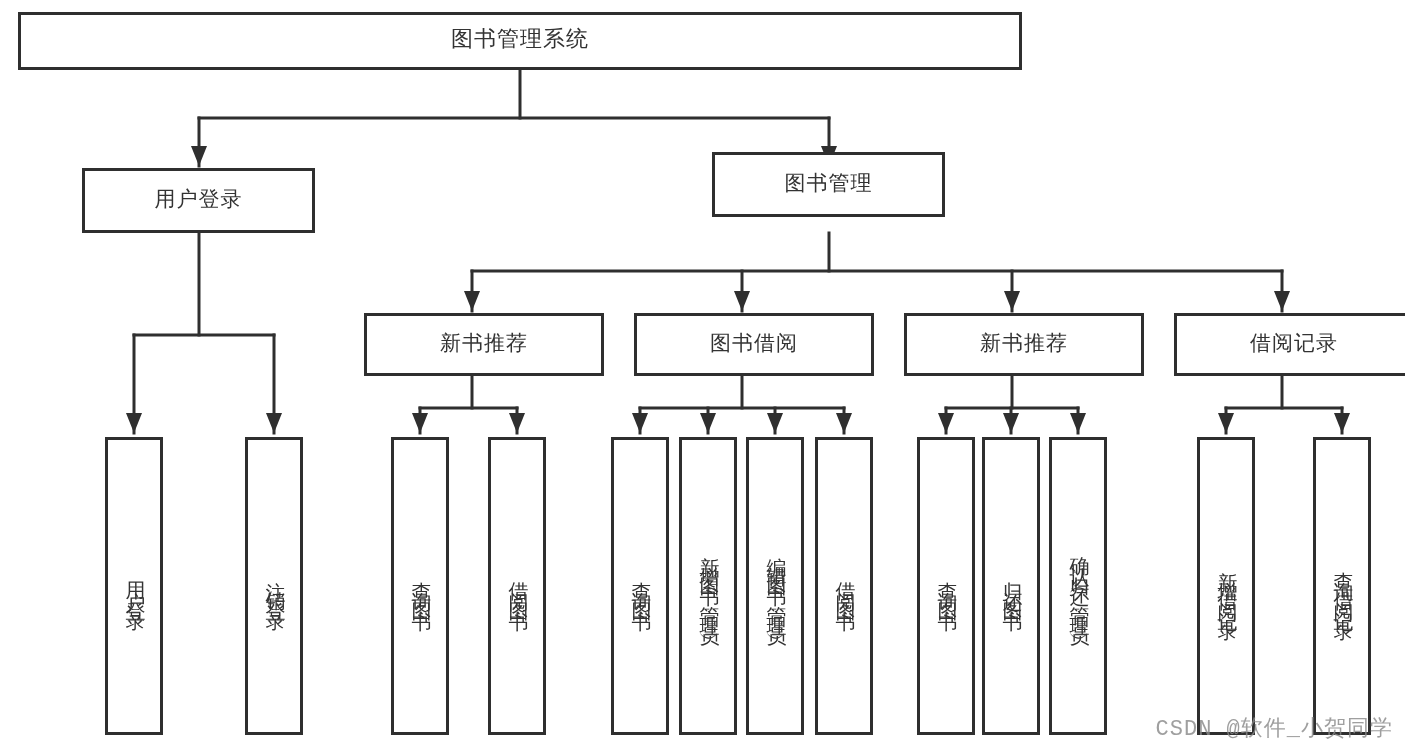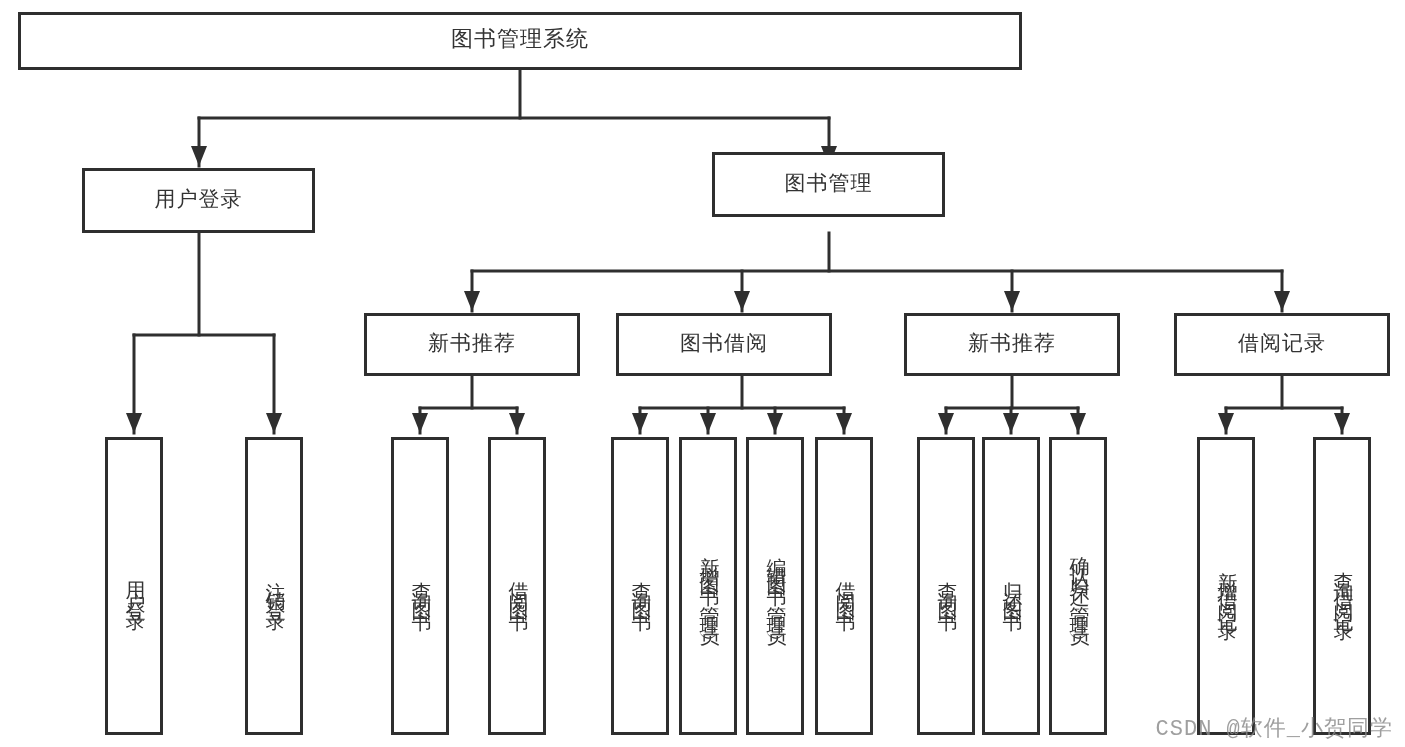--- a/index.html
+++ b/index.html
@@ -28,23 +28,23 @@
     justify-content: center;
     text-align: center;
     font-size: 21px;
     letter-spacing: 1px;
     color: #333333;
     line-height: 1.2;
   }
   .root  { left: 18px;   top: 12px;  width: 1004px; height: 58px; font-size: 22px; }
   .lv2a  { left: 82px;   top: 168px; width: 233px;  height: 65px; }
   .lv2b  { left: 712px;  top: 152px; width: 233px;  height: 65px; }
-  .lv3   { top: 313px; width: 216px; height: 63px; }
+  .lv3   { top: 313px; width: 240px; height: 63px; }
   .lv3a  { left: 364px; }
-  .lv3b  { left: 616px; }
+  .lv3b  { left: 634px; }
   .lv3c  { left: 904px; }
   .lv3d  { left: 1174px; }
   .leaf  {
     top: 437px; width: 58px; height: 298px;
   }
   .leaf > span {
     writing-mode: vertical-rl;
     text-orientation: mixed;
     font-size: 20px;
     letter-spacing: 10px;

